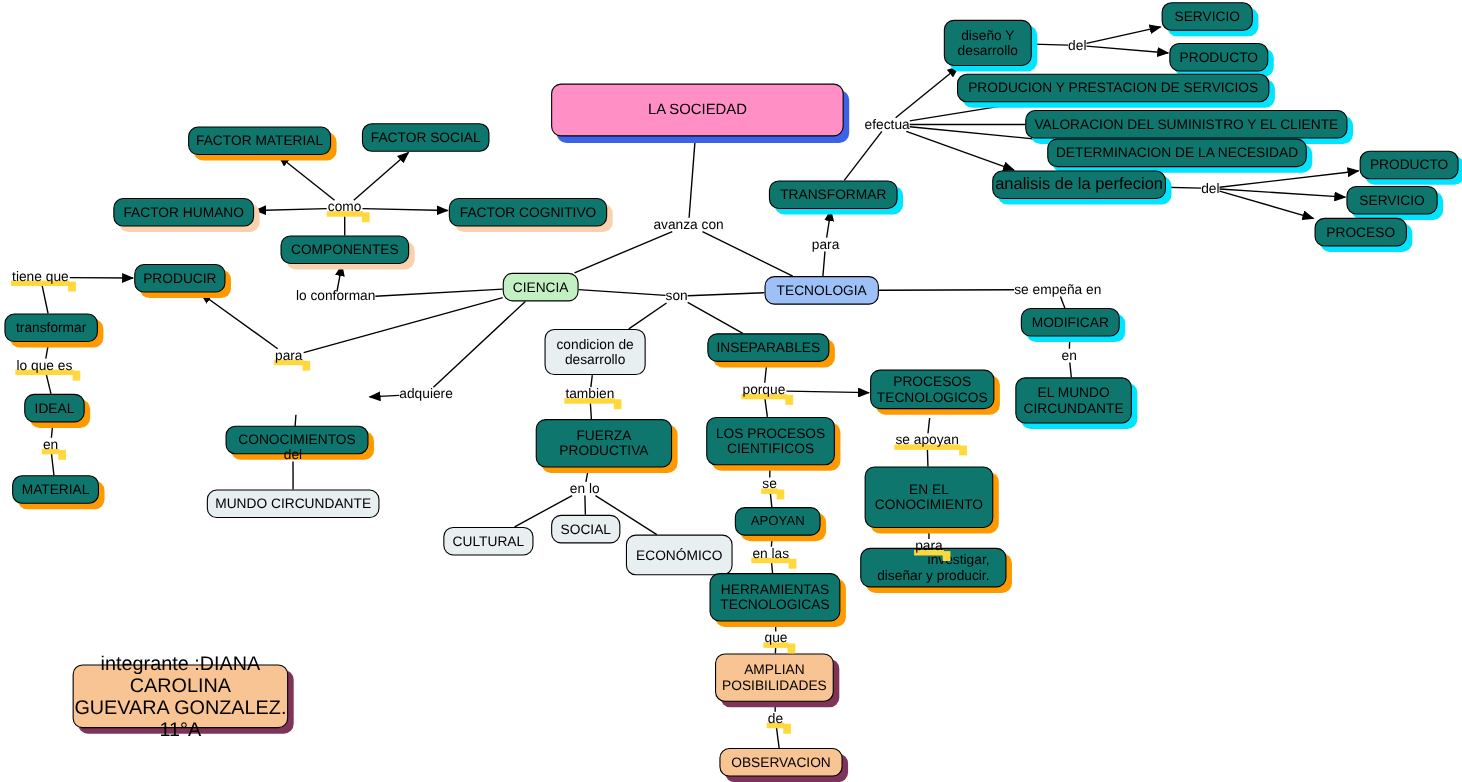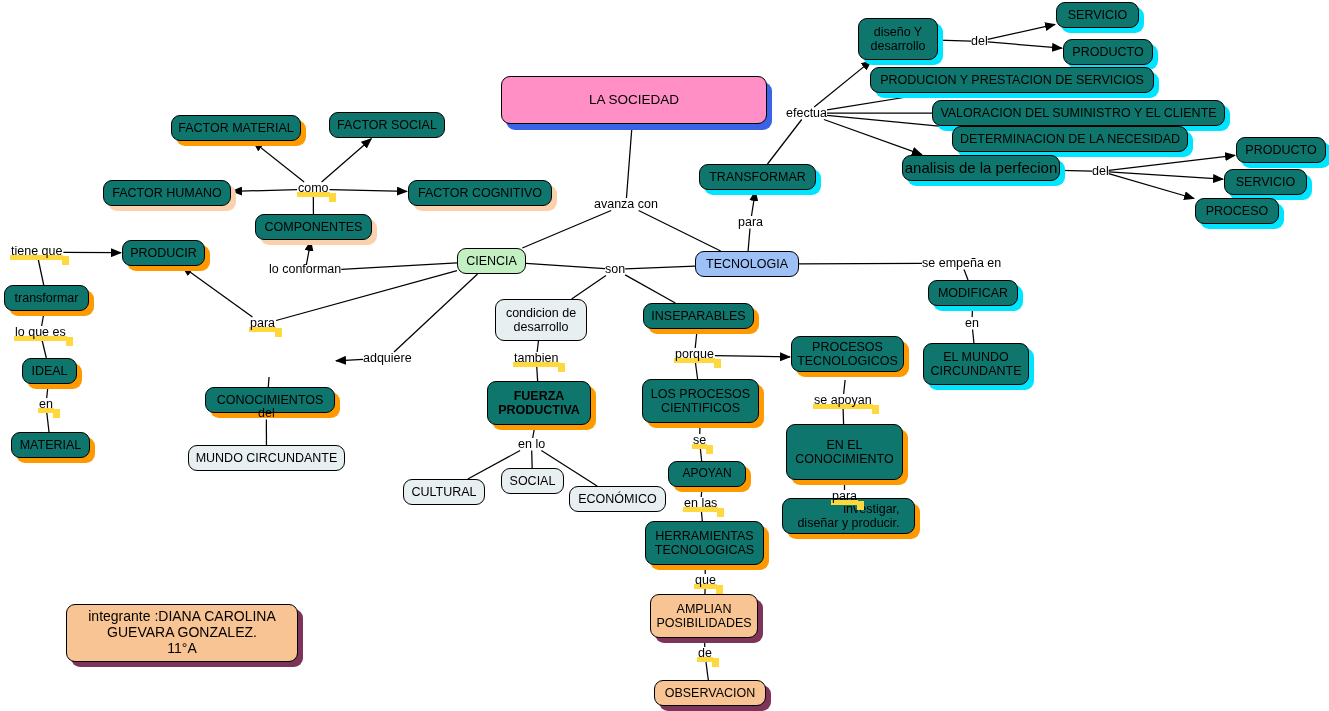--- a/index.html
+++ b/index.html
@@ -126,25 +126,25 @@
       <div class="node f-white sh-orange" style="left: 4px; top: 285px; width: 85px; height: 26px; font-size: 12.5px;">transformar</div>
       <div class="node f-white sh-orange" style="left: 22px; top: 358px; width: 55px; height: 26px; font-size: 12.5px;">IDEAL</div>
       <div class="node f-white sh-orange" style="left: 11px; top: 432px; width: 79px; height: 26px; font-size: 12.5px;">MATERIAL</div>
       <div class="node f-white sh-orange" style="left: 205px; top: 351px; width: 130px; height: 26px; font-size: 12.5px; margin-top: 36px;">CONOCIMIENTOS</div>
       <div class="node f-grey sh-none" style="left: 188px; top: 445px; width: 157px; height: 26px; font-size: 12.5px;">MUNDO CIRCUNDANTE</div>
       <div class="node f-green sh-none" style="left: 457px; top: 248px; width: 69px; height: 26px; font-size: 12.5px;">CIENCIA</div>
       <div class="node f-blue sh-none" style="left: 695px; top: 251px; width: 104px; height: 26px; font-size: 12.5px;">TECNOLOGIA</div>
       <div class="node f-white sh-cyan" style="left: 699px; top: 164px; width: 117px; height: 26px; font-size: 12.5px;">TRANSFORMAR</div>
       <div class="node f-grey sh-none" style="left: 495px; top: 299px; width: 92px; height: 42px; font-size: 12.5px;">condicion de
 desarrollo</div>
-      <div class="node f-white sh-orange" style="left: 487px; top: 381px; width: 104px; height: 44px; font-size: 12.5px; font-weight: bold;">FUERZA
+      <div class="node f-white sh-orange" style="left: 487px; top: 381px; width: 124px; height: 44px; font-size: 12.5px;">FUERZA
 PRODUCTIVA</div>
       <div class="node f-grey sh-none" style="left: 403px; top: 479px; width: 82px; height: 26px; font-size: 12.5px;">CULTURAL</div>
       <div class="node f-grey sh-none" style="left: 501px; top: 468px; width: 63px; height: 26px; font-size: 12.5px;">SOCIAL</div>
-      <div class="node f-grey sh-none" style="left: 569px; top: 486px; width: 97px; height: 26px; font-size: 12.5px; text-align: right;">ECONÓMICO</div>
+      <div class="node f-grey sh-none" style="left: 569px; top: 486px; width: 97px; height: 37px; font-size: 12.5px; text-align: right;">ECONÓMICO</div>
       <div class="node f-white sh-orange" style="left: 643px; top: 303px; width: 111px; height: 26px; font-size: 12.5px;">INSEPARABLES</div>
       <div class="node f-white sh-orange" style="left: 642px; top: 379px; width: 117px; height: 44px; font-size: 12.5px;">LOS PROCESOS
 CIENTIFICOS</div>
       <div class="node f-white sh-orange" style="left: 668px; top: 461px; width: 78px; height: 26px; font-size: 12px;">APOYAN</div>
       <div class="node f-white sh-orange" style="left: 645px; top: 521px; width: 119px; height: 44px; font-size: 12.5px;">HERRAMIENTAS
 TECNOLOGICAS</div>
       <div class="node f-peach sh-purple" style="left: 650px; top: 594px; width: 108px; height: 44px; font-size: 12.5px;">AMPLIAN
 POSIBILIDADES</div>
       <div class="node f-peach sh-purple" style="left: 654px; top: 680px; width: 112px; height: 26px; font-size: 12.5px;">OBSERVACION</div>
       <div class="node f-white sh-orange" style="left: 791px; top: 336px; width: 113px; height: 36px; font-size: 12.5px;">PROCESOS
@@ -160,21 +160,21 @@
 desarrollo</div>
       <div class="node f-white sh-cyan" style="left: 1056px; top: 2px; width: 83px; height: 26px; font-size: 12.5px;">SERVICIO</div>
       <div class="node f-white sh-cyan" style="left: 1063px; top: 39px; width: 90px; height: 26px; font-size: 12.5px;">PRODUCTO</div>
       <div class="node f-white sh-cyan" style="left: 870px; top: 67px; width: 284px; height: 26px; font-size: 12.5px;">PRODUCION Y PRESTACION  DE SERVICIOS</div>
       <div class="node f-white sh-cyan" style="left: 932px; top: 100px; width: 293px; height: 26px; font-size: 12.5px;">VALORACION DEL SUMINISTRO Y EL CLIENTE</div>
       <div class="node f-white sh-cyan" style="left: 952px; top: 126px; width: 236px; height: 26px; font-size: 12.5px; text-align: center;">DETERMINACION  DE LA NECESIDAD</div>
       <div class="node f-white sh-cyan" style="left: 880px; top: 155px; width: 158px; height: 26px; font-size: 15px; margin-left: 22px;">analisis de la perfecion</div>
       <div class="node f-white sh-cyan" style="left: 1236px; top: 137px; width: 90px; height: 26px; font-size: 12.5px;">PRODUCTO</div>
       <div class="node f-white sh-cyan" style="left: 1224px; top: 169px; width: 83px; height: 26px; font-size: 12.5px;">SERVICIO</div>
       <div class="node f-white sh-cyan" style="left: 1195px; top: 198px; width: 84px; height: 26px; font-size: 12.5px;">PROCESO</div>
-      <div class="node f-peach sh-purple" style="left: 66px; top: 604px; width: 232px; height: 58px; font-size: 14px;">integrante :DIANA CAROLINA
+      <div class="node f-peach sh-purple" style="left: 66px; top: 604px; width: 196px; height: 58px; font-size: 18px;">integrante :DIANA CAROLINA
           GUEVARA GONZALEZ.
                  11°A</div>
     </div>
   <div id="label-layer">
       <div class="link hl" style="left: 10px; top: 245px;">tiene que<span class="tail"></span></div>
       <div class="link hl" style="left: 14px; top: 326px;">lo que  es<span class="tail"></span></div>
       <div class="link hl" style="left: 38px; top: 398px;">en<span class="tail"></span></div>
       <div class="link hl" style="left: 297px; top: 182px;">como<span class="tail"></span></div>
       <div class="link" style="left: 269px; top: 263px;">lo conforman</div>
       <div class="link hl" style="left: 249px; top: 317px;">para<span class="tail"></span></div>

